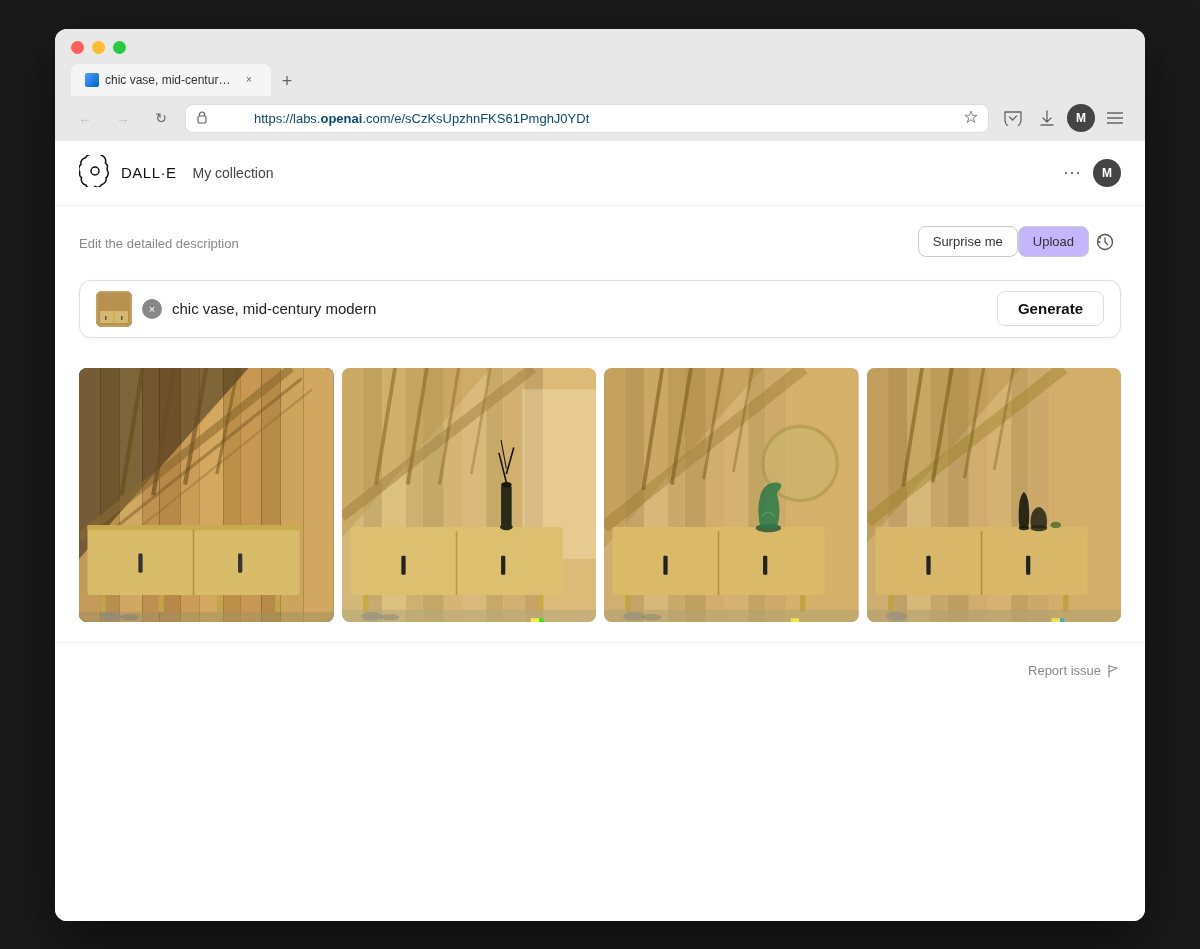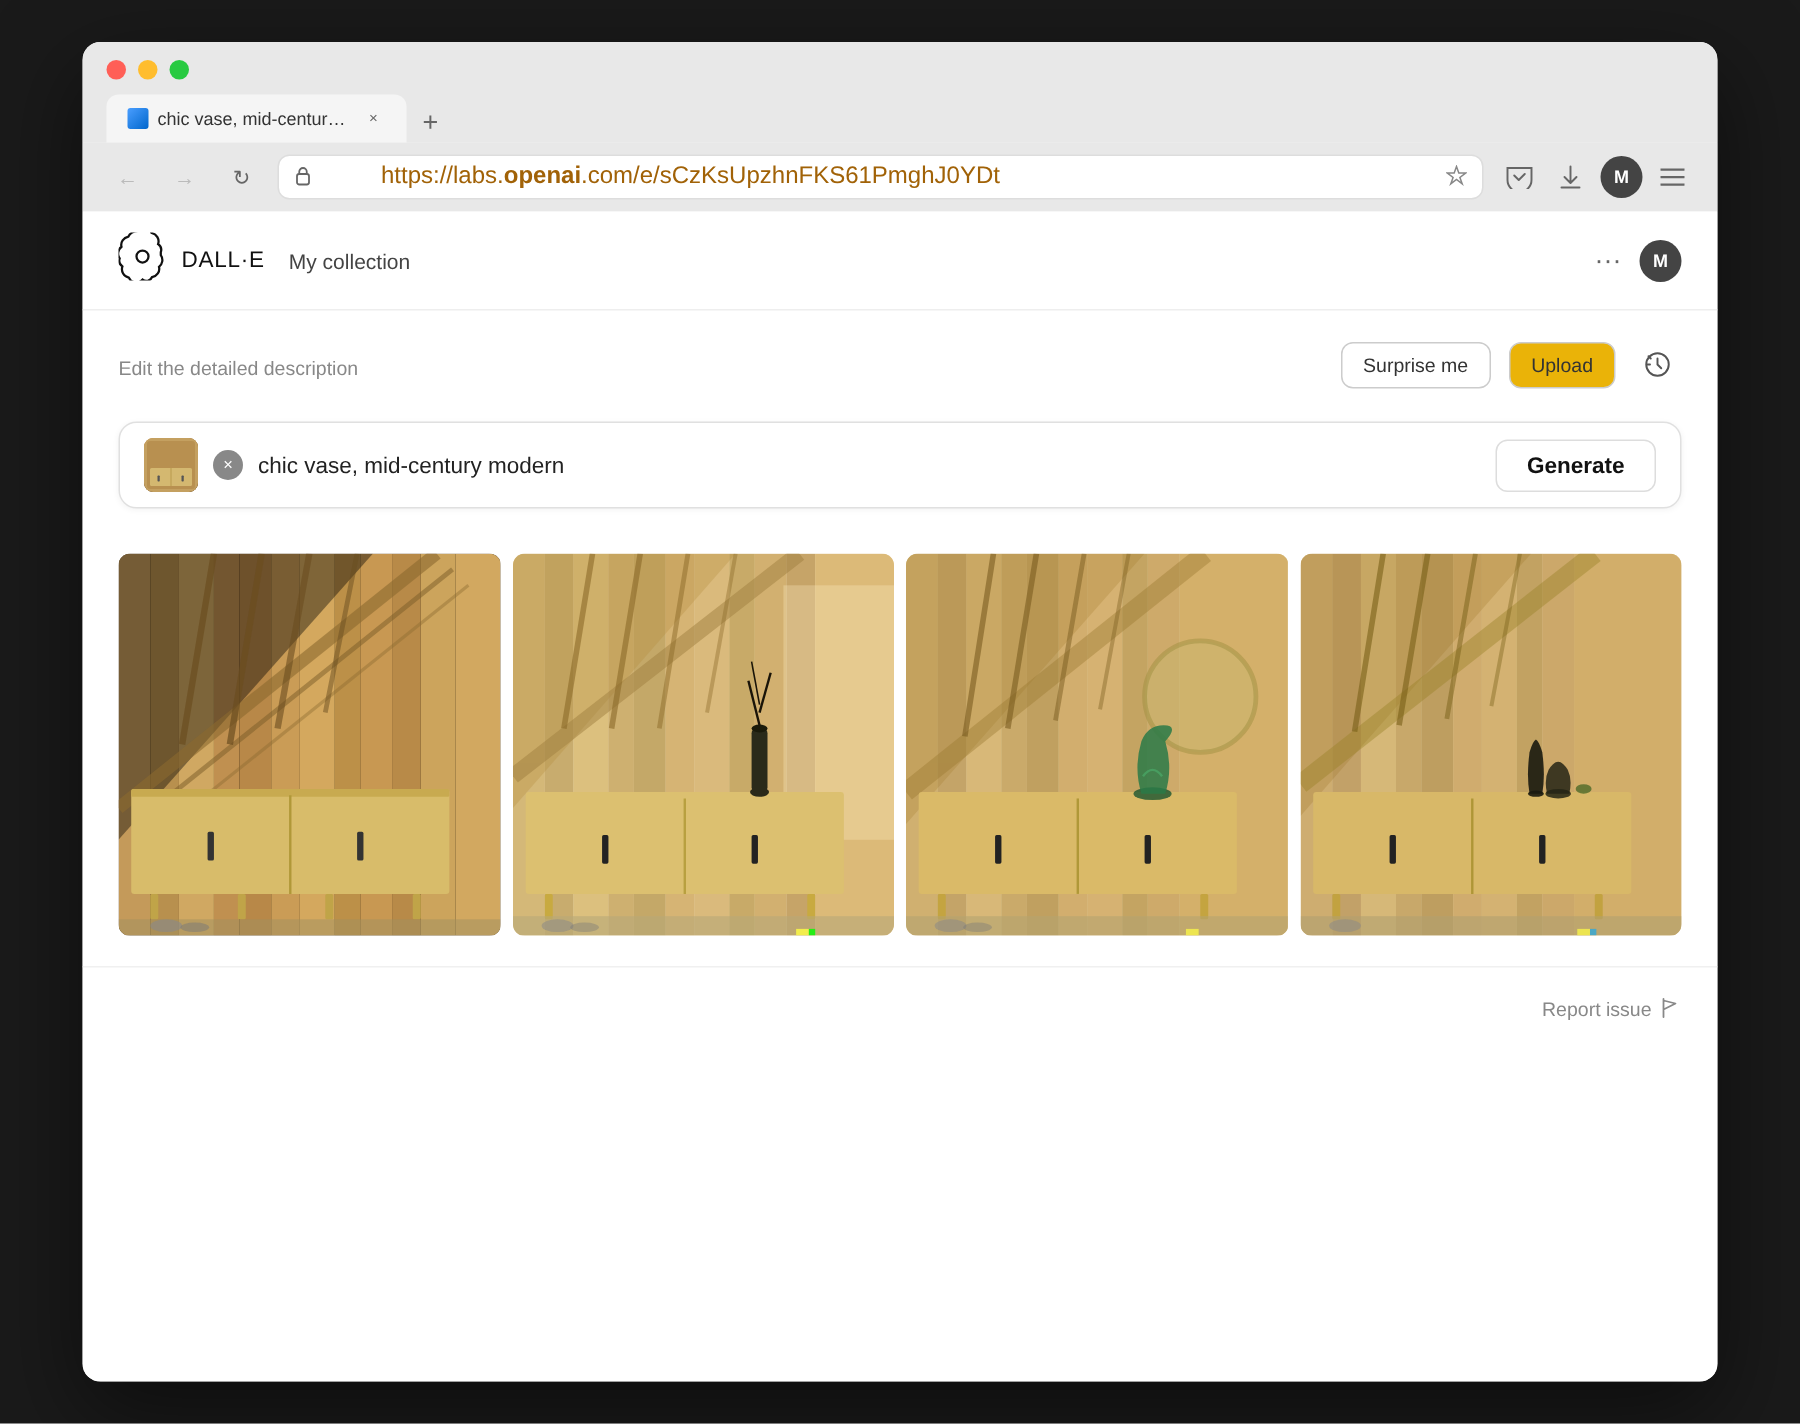--- a/index.html
+++ b/index.html
@@ -135,22 +135,22 @@
       border: 1px solid #ddd;
     }
 
     .address-lock {
       color: #666;
       font-size: 11px;
     }
 
     .address-text {
       flex: 1;
-      font-size: 16px;
-      color: #a16207;
+      font-size: 13px;
+      color: #0c4a6e;
       padding-left: 40px;
     }
 
     .address-text strong {
       font-weight: 600;
     }
 
     .address-star {
       color: #888;
       font-size: 14px;
@@ -257,41 +257,41 @@
     .description-label {
       font-size: 13px;
       color: #888;
       margin-bottom: 8px;
     }
 
     .action-bar {
       display: flex;
       align-items: center;
       justify-content: flex-end;
-      gap: 12px;
+      gap: 0;
       margin-bottom: 12px;
       margin-left: 44px;
     }
 
     .surprise-btn {
       padding: 7px 14px;
       border: 1px solid #ccc;
       border-radius: 8px;
       background: white;
       font-size: 13px;
       cursor: pointer;
       color: #333;
       font-weight: 500;
     }
 
     .upload-btn {
       padding: 7px 14px;
       border: 1px solid #ccc;
       border-radius: 8px;
-      background: #eab308;
+      background: #c4b5fd;
       font-size: 13px;
       cursor: pointer;
       color: #333;
       font-weight: 500;
     }
 
     .history-btn {
       width: 32px;
       height: 32px;
       display: flex;

